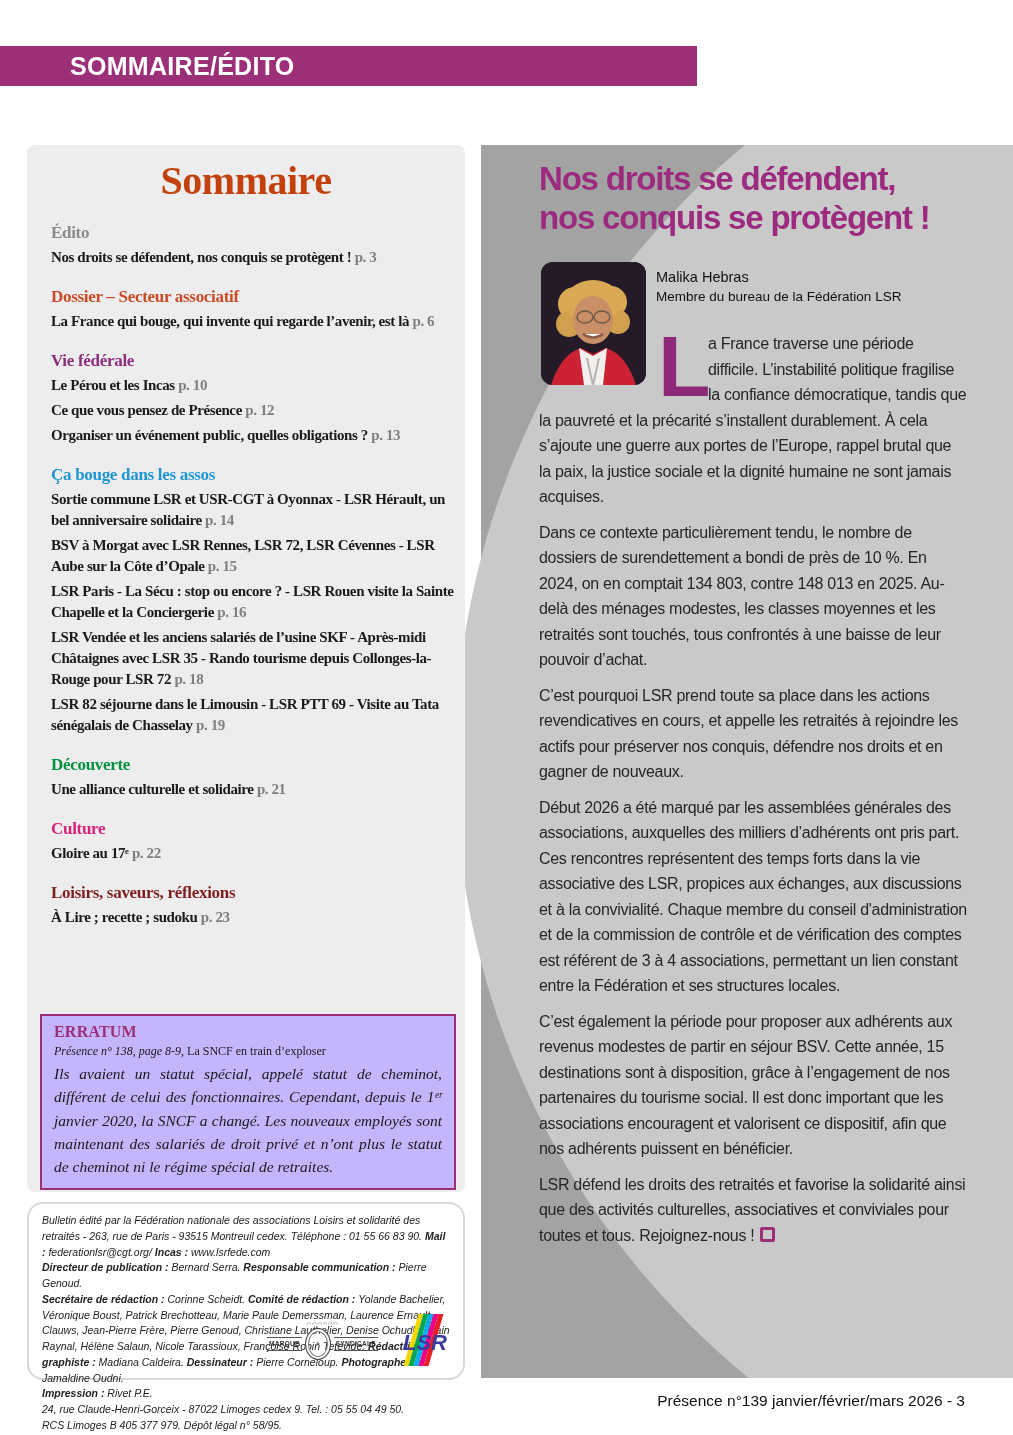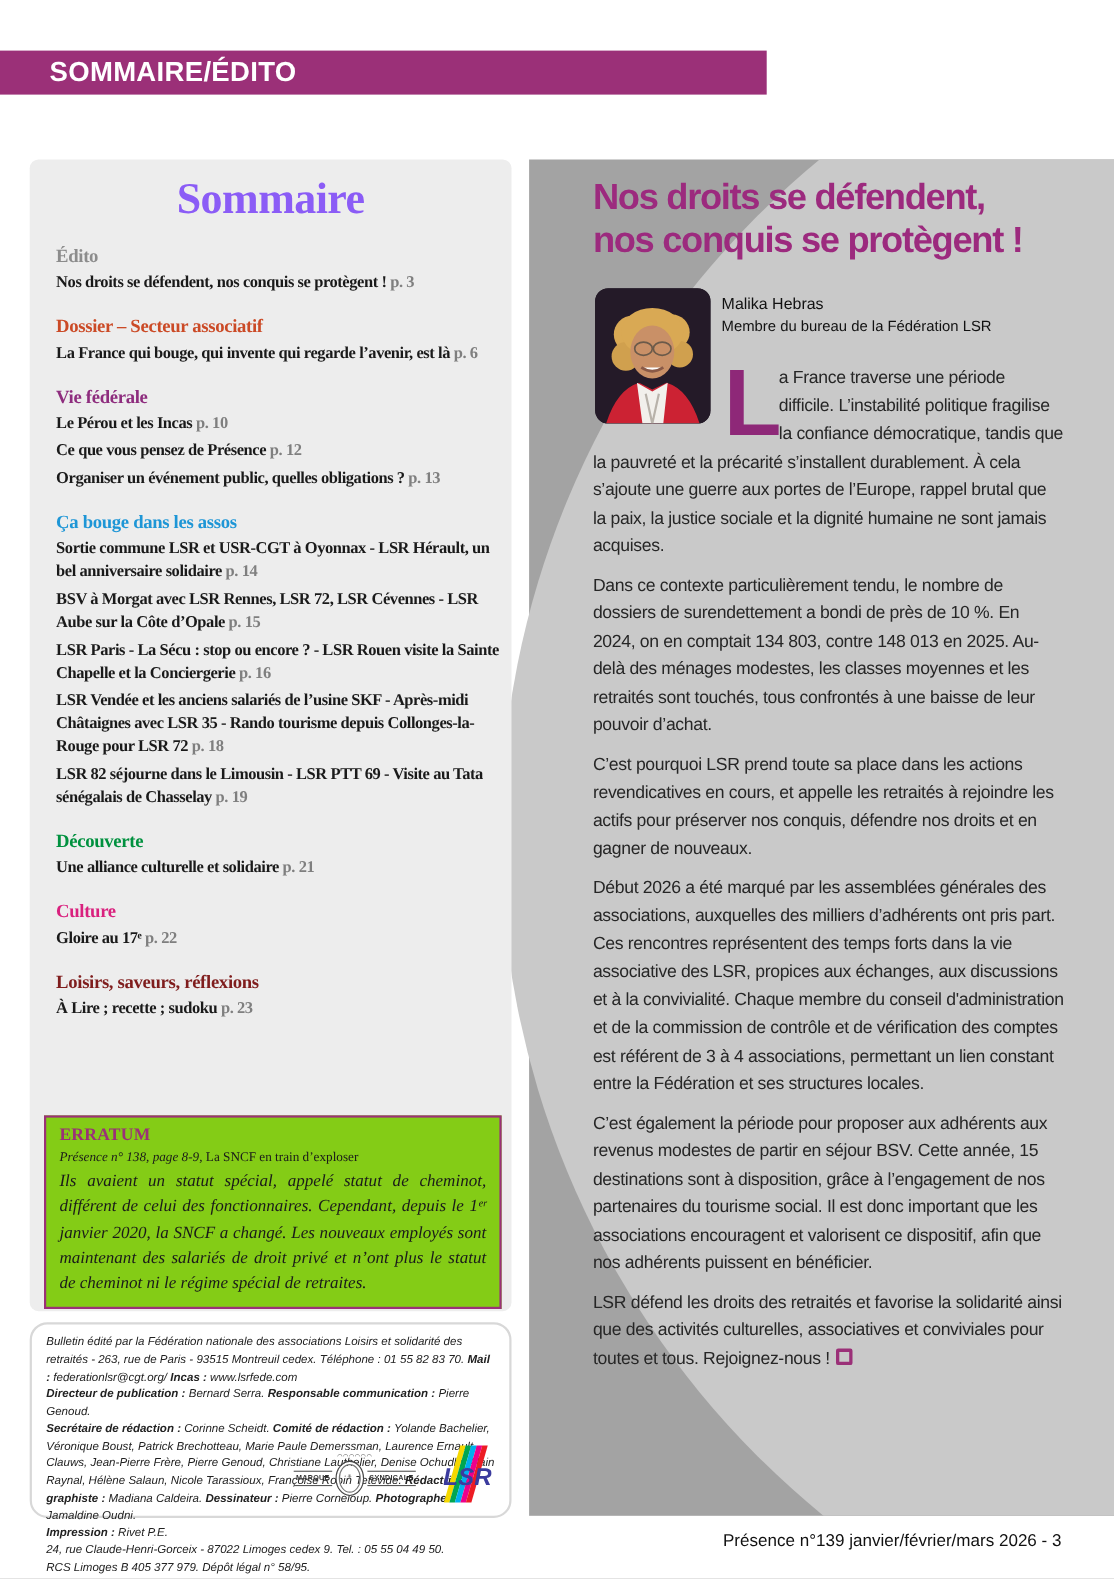--- a/index.html
+++ b/index.html
@@ -4,45 +4,45 @@
 <style>
   html,body{margin:0;padding:0;}
   body{
     width:1013px;height:1435px;position:relative;background:#ffffff;
     font-family:"Liberation Sans", sans-serif;overflow:hidden;
   }
   
   .banner{
     position:absolute;left:0;top:46px;width:697px;height:40px;background:#9b3078;
     color:#fff;font-weight:bold;font-size:25px;line-height:40px;
-    padding-left:45px;box-sizing:border-box;letter-spacing:.3px;
+    padding-left:70px;box-sizing:border-box;letter-spacing:.3px;
   }
   
   .left-box{
     position:absolute;left:27px;top:145px;width:438px;height:1047px;
     background:#ededed;border-radius:8px;
   }
   .sommaire-title{
     text-align:center;font-family:"Liberation Serif",serif;font-weight:bold;
-    font-size:40px;color:#8b5cf6;margin:12px 0 0;letter-spacing:-.5px;
+    font-size:40px;color:#c2410c;margin:12px 0 0;letter-spacing:-.5px;
   }
   .sections{padding:0 8px 0 24px;}
   .sec-h{
     font-family:"Liberation Serif",serif;font-weight:bold;font-size:17px;
     margin:19px 0 1px;letter-spacing:-.3px;
   }
   .sec-item{
     font-family:"Liberation Serif",serif;font-weight:bold;font-size:15px;
     line-height:1.4;color:#1a1a1a;margin:4px 0;letter-spacing:-.4px;
   }
   .page-ref{color:#7f7f7f;}
   
   .erratum{
     position:absolute;left:13px;top:869px;width:416px;box-sizing:border-box;
-    background:#84cc16;border:2px solid #9b3078;padding:7px 12px 10px;
+    background:#c4b5fd;border:2px solid #9b3078;padding:7px 12px 10px;
     font-family:"Liberation Serif",serif;color:#1a1a1a;
   }
   .erratum-title{color:#9b3078;font-weight:bold;font-size:16px;letter-spacing:.2px;}
   .erratum-ref{font-size:12px;margin-top:3px;}
   .erratum-ref .it{font-style:italic;}
   .erratum-body{font-style:italic;font-size:15.5px;line-height:1.5;text-align:justify;margin-top:3px;}
   
   .pub-box{
     position:absolute;left:27px;top:1202px;width:438px;height:178px;background:#fff;
     border:2px solid #d8d8d8;border-radius:16px;box-sizing:border-box;
@@ -131,21 +131,21 @@
     <div class="erratum-title">ERRATUM</div>
     <div class="erratum-ref">
       <span class="it">Présence n° 138, page 8-9,</span><span> La SNCF en train d’exploser</span>
     </div>
     <div class="erratum-body">Ils avaient un statut spécial, appelé statut de cheminot, différent de celui des fonctionnaires. Cependant, depuis le 1ᵉʳ janvier 2020, la SNCF a changé. Les nouveaux employés sont maintenant des salariés de droit privé et n’ont plus le statut de cheminot ni le régime spécial de retraites.</div>
   </div>
 </div>
 
 <div class="pub-box">
   <div>
-      <p><span>Bulletin édité par la Fédération nationale des associations Loisirs et solidarité des retraités - 263, rue de Paris - 93515 Montreuil cedex. Téléphone : 01 55 82 83 70. </span><b>Mail : </b><span>federationlsr@cgt.org/ </span><b>Incas : </b><span>www.lsrfede.com</span></p>
+      <p><span>Bulletin édité par la Fédération nationale des associations Loisirs et solidarité des retraités - 263, rue de Paris - 93515 Montreuil cedex. Téléphone : 01 55 66 83 90. </span><b>Mail : </b><span>federationlsr@cgt.org/ </span><b>Incas : </b><span>www.lsrfede.com</span></p>
       <p><b>Directeur de publication : </b><span>Bernard Serra. </span><b>Responsable communication : </b><span>Pierre Genoud.</span></p>
       <p><b>Secrétaire de rédaction : </b><span>Corinne Scheidt. </span><b>Comité de rédaction : </b><span>Yolande Bachelier, Véronique Boust, Patrick Brechotteau, Marie Paule Demerssman, Laurence Ernault-Clauws, Jean-Pierre Frère, Pierre Genoud, Christiane Lauthelier, Denise Ochudlo, Alain Raynal, Hélène Salaun, Nicole Tarassioux, Françoise Robin Tetevide. </span><b>Rédactrice-graphiste : </b><span>Madiana Caldeira. </span><b>Dessinateur : </b><span>Pierre Corneloup. </span><b>Photographe : </b><span>Jamaldine Oudni.</span></p>
       <p><b>Impression : </b><span>Rivet P.E.</span></p>
       <p><span>24, rue Claude-Henri-Gorceix - 87022 Limoges cedex 9. Tel. : 05 55 04 49 50.</span></p>
       <p><span>RCS Limoges B 405 377 979. Dépôt légal n° 58/95.</span></p>
     </div>
   <div class="pub-logos">
     <div class="stamp-wrap">
       <div class="stamp-arc">◠◠◠◠◠◠</div>
       <div class="stamp">

